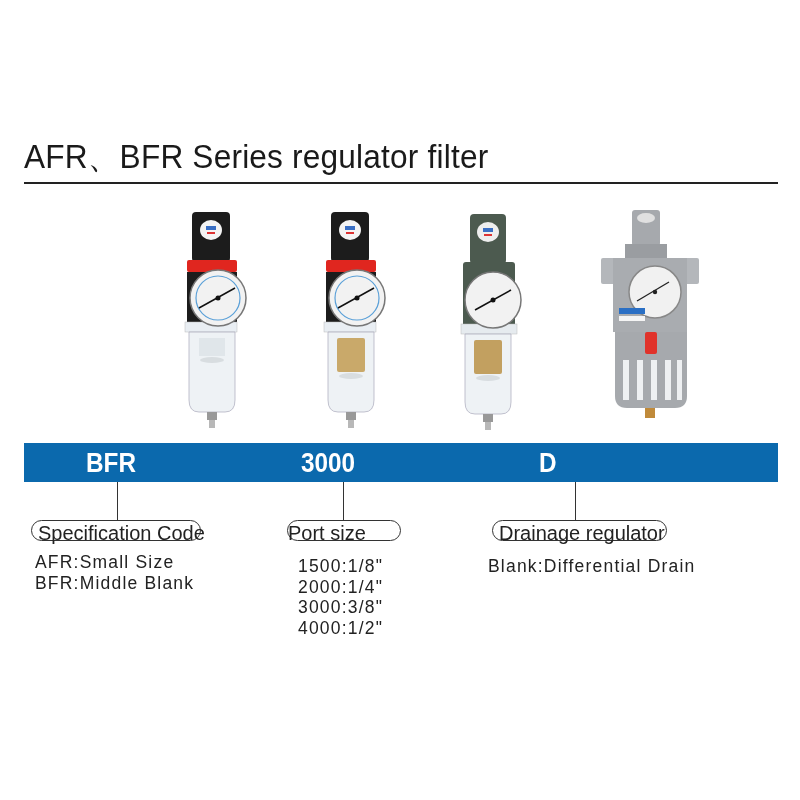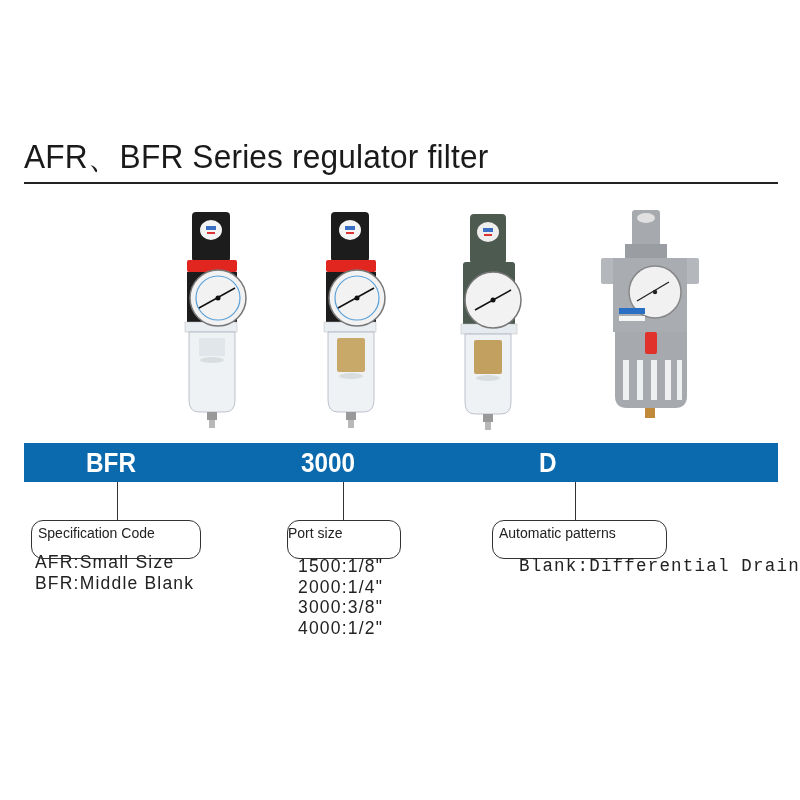--- a/index.html
+++ b/index.html
@@ -25,22 +25,22 @@
     background:#0b69ad;
   }
   .band-code {
     position:absolute; top:445px; color:#fff; font-weight:700;
     font-size:27px; line-height:36px; transform:scaleX(0.9); transform-origin:left center;
   }
 
   .vline { position:absolute; width:1.3px; background:#333; }
 
   .pill {
-    position:absolute; height:39px; border:1.3px solid #333; border-radius:12px;
-    font-size:14px; line-height:25px; padding:0 6px; white-space:nowrap; color:#222;
+    position:absolute; height:21px; border:1.3px solid #333; border-radius:12px;
+    font-size:20px; line-height:25px; padding:0 6px; white-space:nowrap; color:#222;
   }
   .desc {
     position:absolute; font-size:17.5px; line-height:20.5px; letter-spacing:1.2px;
     color:#222; white-space:nowrap;
   }
   .desc div { display:block; }
 </style>
 </head>
 <body>
 
@@ -143,16 +143,16 @@
 </div>
 
 <div class="pill" style="left:287px;top:520px;width:114px;padding-left:0;">Port size</div>
 <div class="desc" style="left:298px;top:556px;">
   <div>1500:1/8"</div>
   <div>2000:1/4"</div>
   <div>3000:3/8"</div>
   <div>4000:1/2"</div>
 </div>
 
-<div class="pill" style="left:492px;top:520px;width:175px;">Automatic patterns</div>
-<div class="desc" style="left:519px;top:556px;font-family:Liberation Mono, monospace;">
+<div class="pill" style="left:492px;top:520px;width:175px;">Drainage regulator</div>
+<div class="desc" style="left:488px;top:556px;">
   <div>Blank:Differential Drain</div>
 </div>
 
 </body></html>

